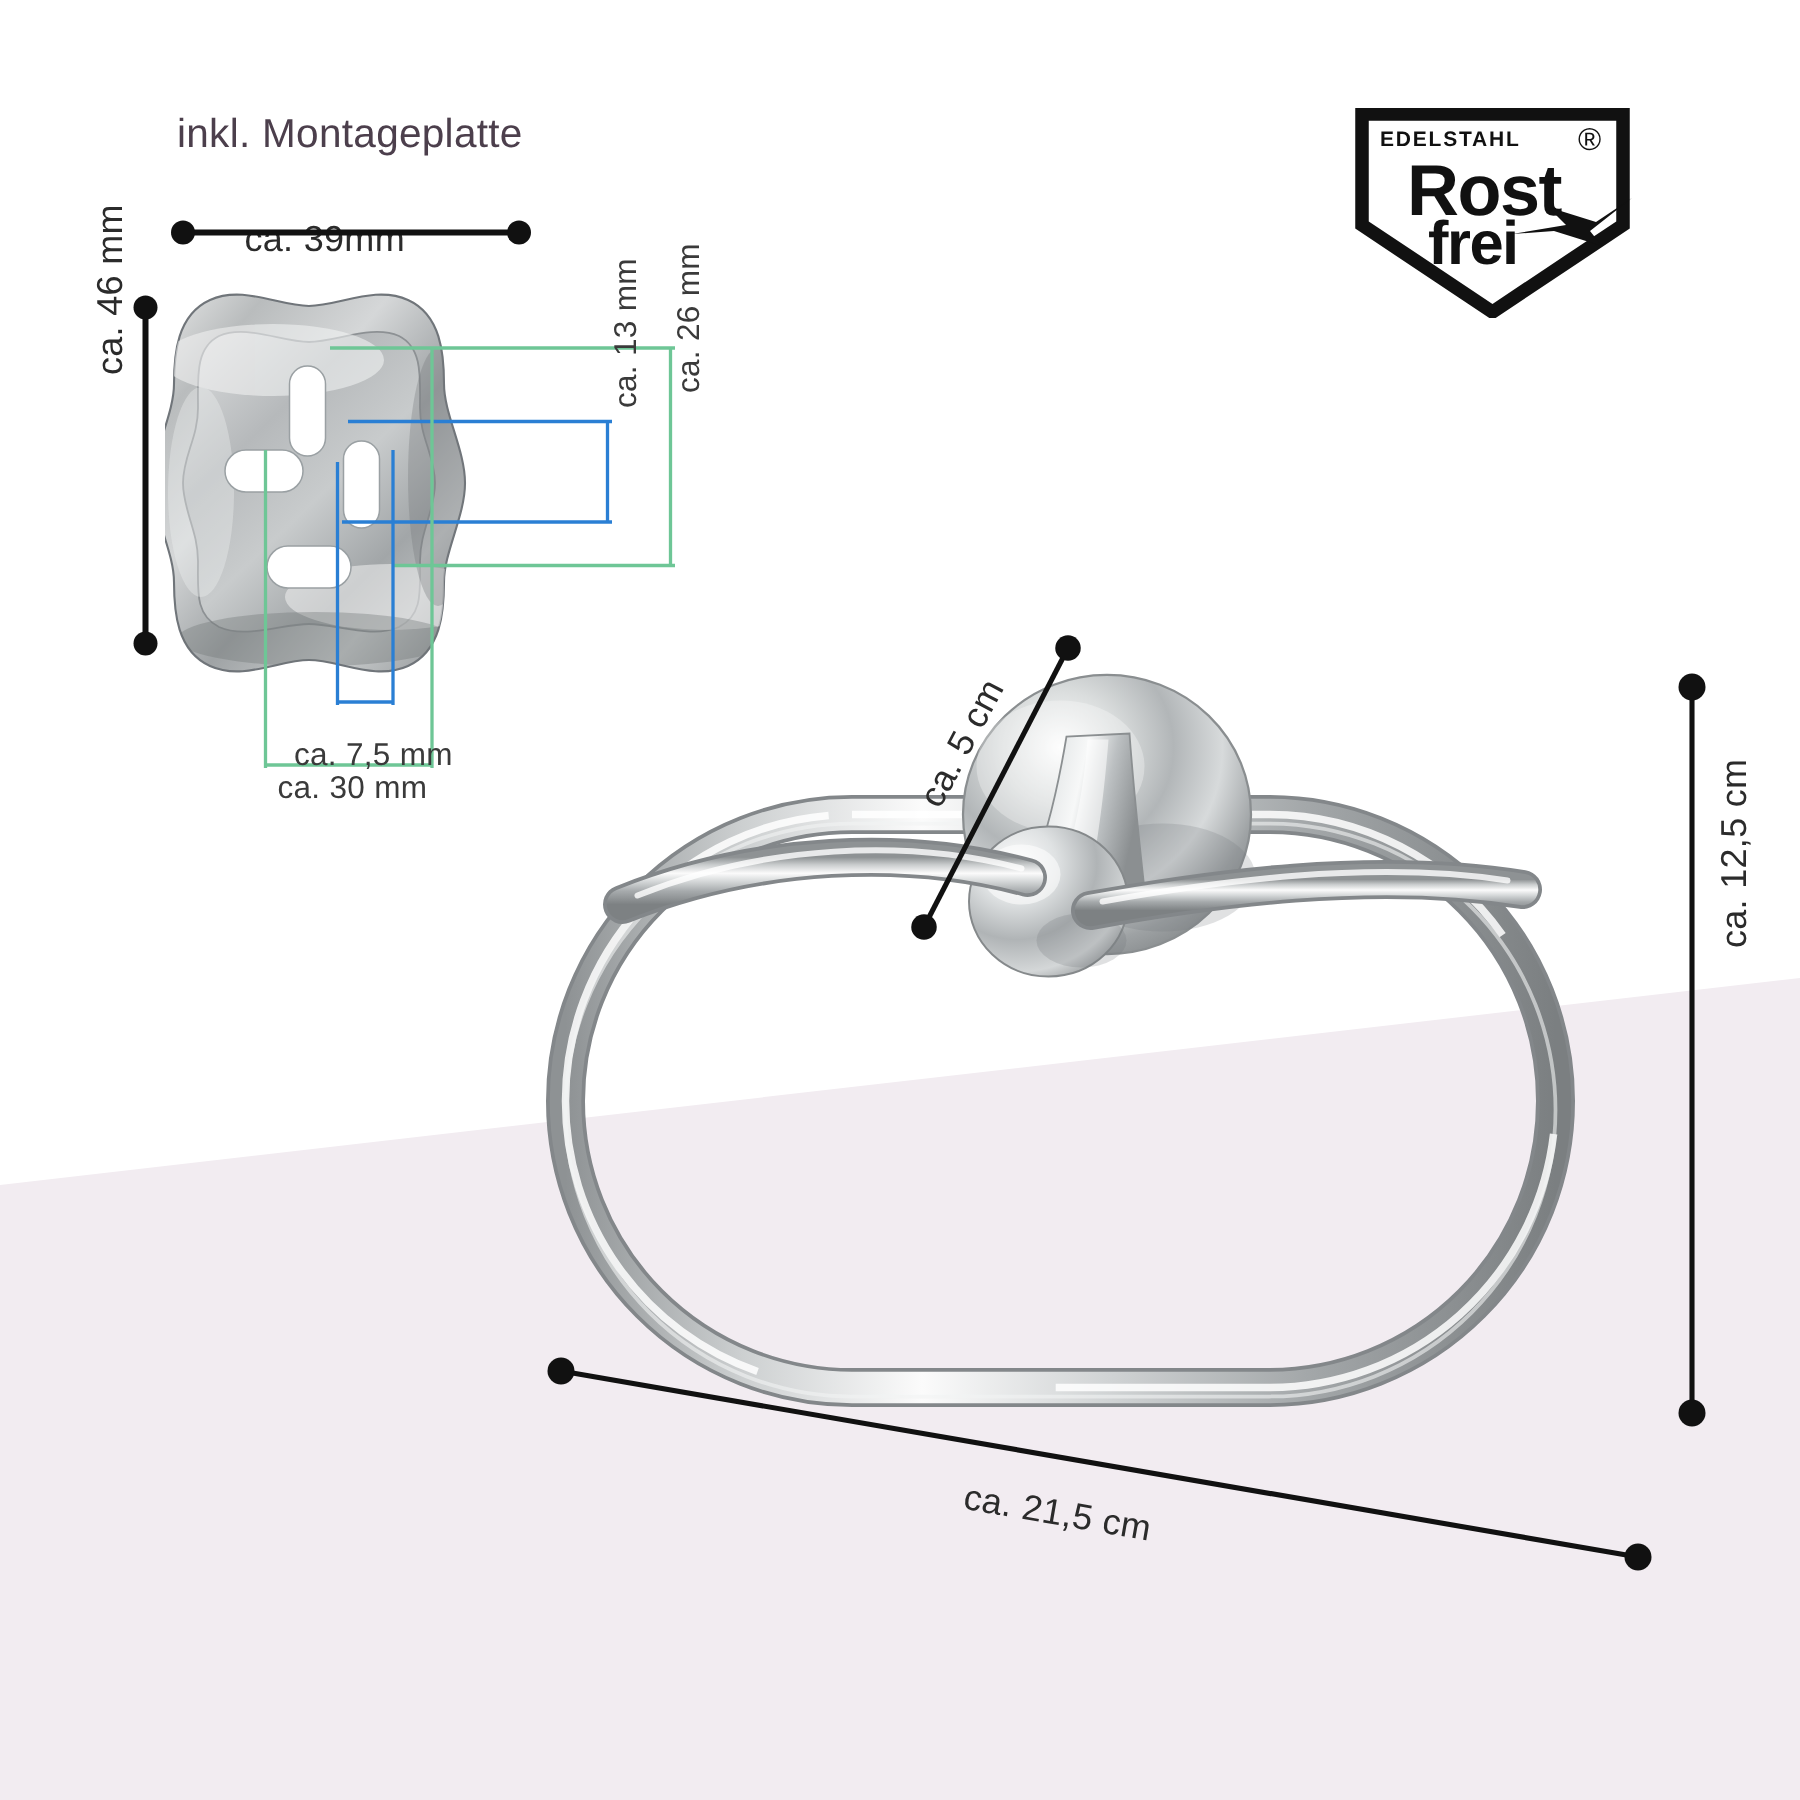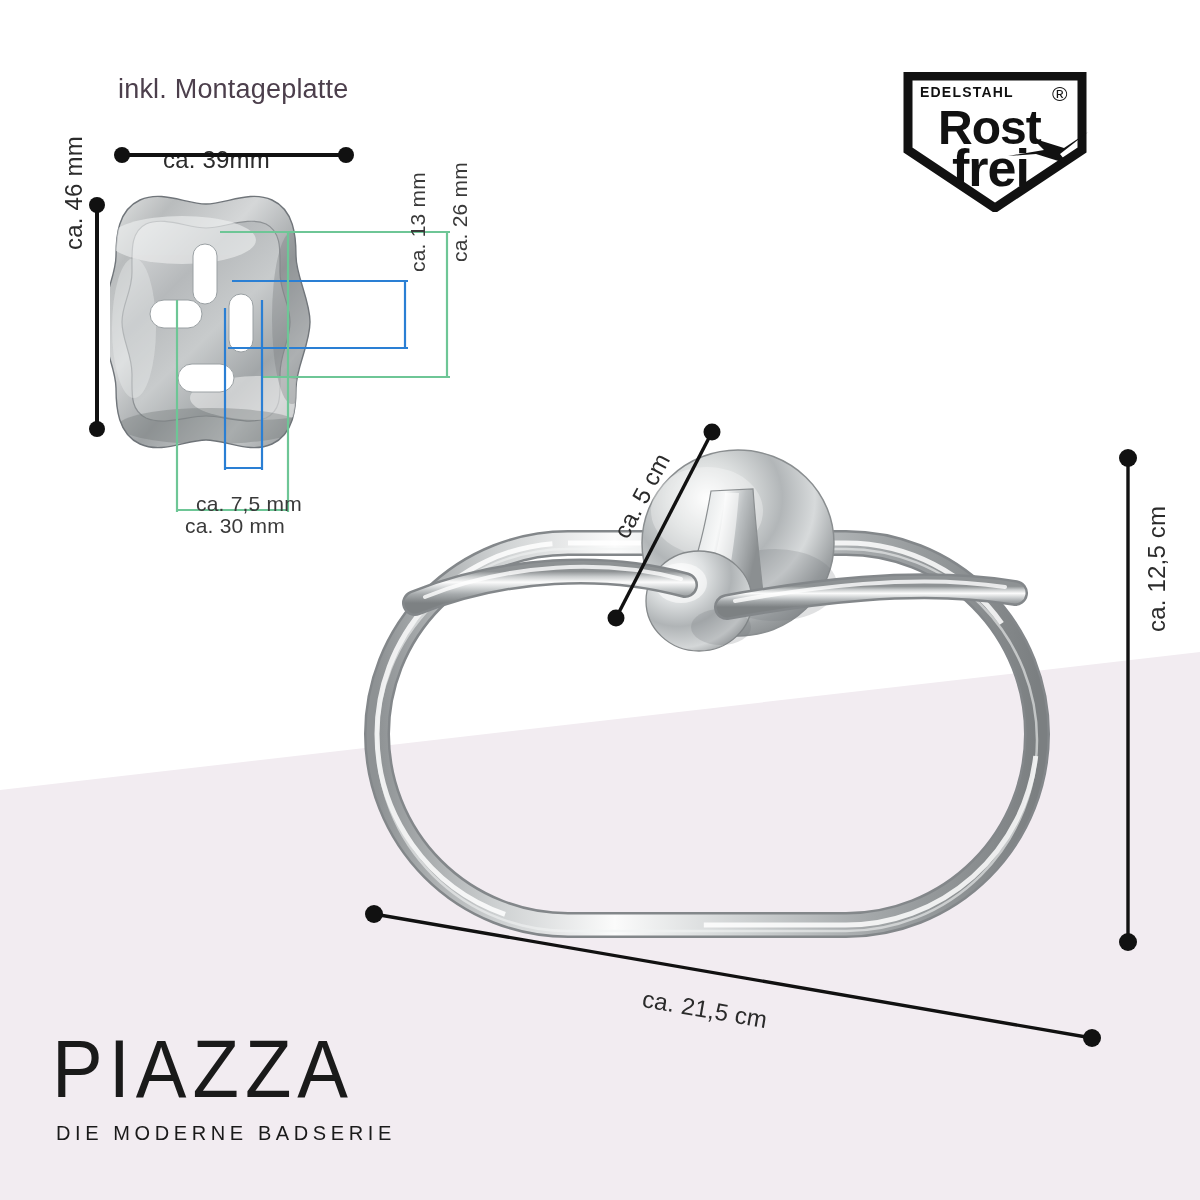--- a/index.html
+++ b/index.html
@@ -187,21 +187,21 @@
   <div class="logo">
     <svg width="190" height="140" viewBox="0 0 190 140" xmlns="http://www.w3.org/2000/svg">
 
       <path d="M8,4 L182,4 L182,78 L95,136 L8,78 Z" fill="none" stroke="#111" stroke-width="9" stroke-linejoin="miter"></path>
 
       <rect x="14" y="10" width="162" height="10" fill="#fff"></rect>
     </svg>
     <div style="position:absolute;left:20px;top:12px;font-size:14px;font-weight:700;letter-spacing:1.2px;color:#111;font-family:Liberation Sans, sans-serif;">EDELSTAHL</div>
     <div style="position:absolute;left:152px;top:10px;font-size:21px;font-weight:400;color:#111;">®</div>
     <div style="position:absolute;left:38px;top:32px;font-size:48px;font-weight:700;color:#111;letter-spacing:-1px;line-height:1;">Rost</div>
-    <div style="position:absolute;left:52px;top:70px;font-size:52px;font-weight:700;color:#111;letter-spacing:-1px;line-height:1;">frei</div>
+    <div style="position:absolute;left:52px;top:70px;font-size:41px;font-weight:700;color:#111;letter-spacing:-1px;line-height:1;">frei</div>
     
     <svg style="position:absolute;left:106px;top:58px;" width="84" height="40" viewBox="0 0 84 40" xmlns="http://www.w3.org/2000/svg">
       <path d="M2,26 L38,20 L26,8 L58,18 L82,2 L54,24 L62,34 L30,24 Z" fill="#111"></path>
     </svg>
   </div>
 
   <div class="ring-wrap">
     <svg width="730" height="540" viewBox="0 0 730 540" xmlns="http://www.w3.org/2000/svg">
       <defs>
         <linearGradient id="tubeGrad" x1="0" y1="0" x2="0" y2="1">
@@ -290,18 +290,14 @@
   </svg>
   <div class="lbl t-dim" style="left:1143px;top:632px;transform:rotate(-90deg);transform-origin:left top;">ca. 12,5 cm</div>
 
   <svg style="position:absolute;left:0;top:0;width:1200px;height:1200px;pointer-events:none;">
     <line x1="374" y1="914" x2="1092" y2="1038" stroke="#111" stroke-width="3.4"></line>
     <circle cx="374" cy="914" r="9" fill="#111"></circle>
     <circle cx="1092" cy="1038" r="9" fill="#111"></circle>
   </svg>
   <div class="lbl t-dim" style="left:645px;top:985px;transform:rotate(9.8deg);transform-origin:left top;">ca. 21,5 cm</div>
 
-  <div class="brand">
-    <div class="brand-main">PIAZZA</div>
-    <div class="brand-sub">DIE MODERNE BADSERIE</div>
-  </div>
 
 </div>
 
 </body></html>

